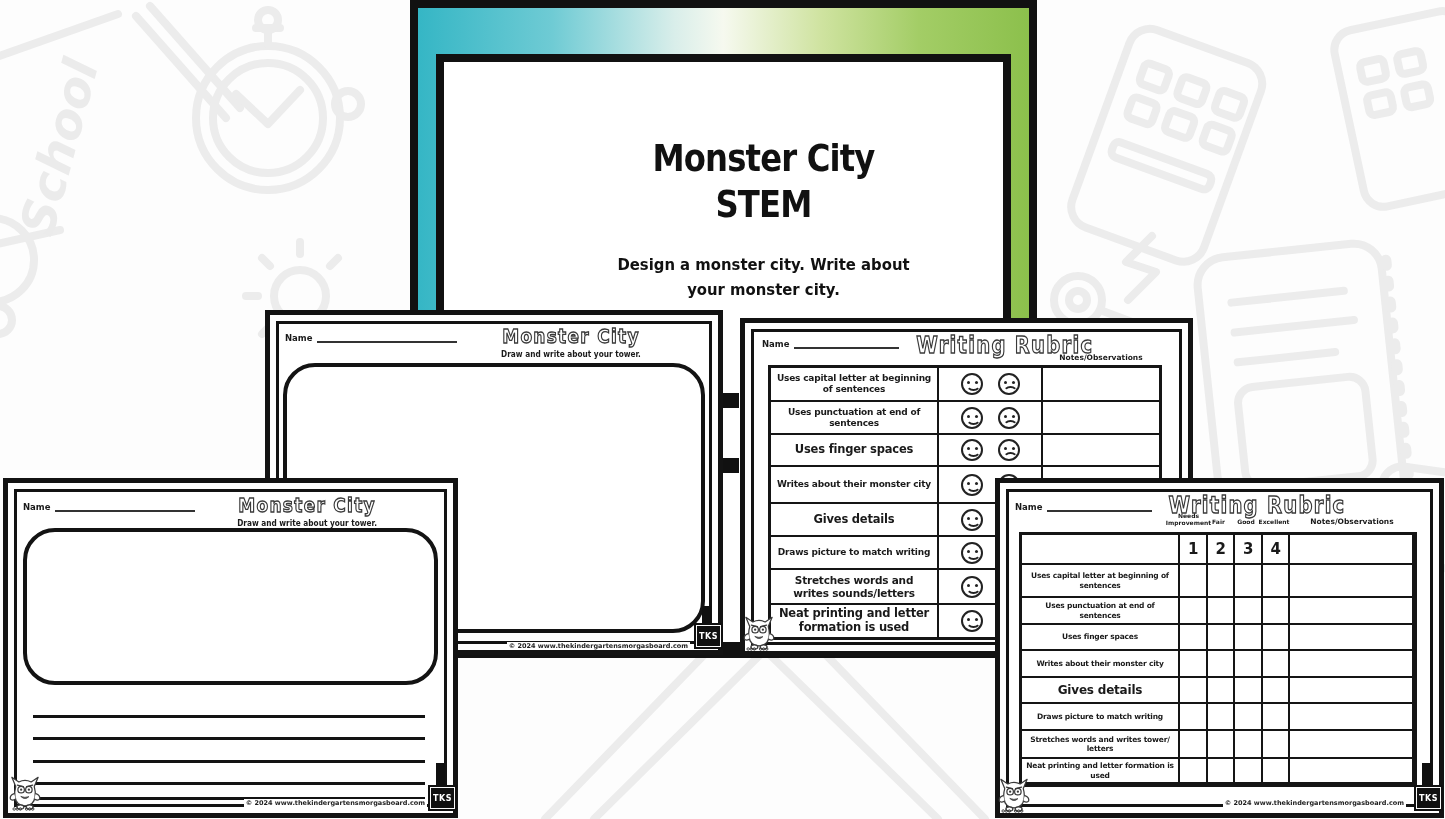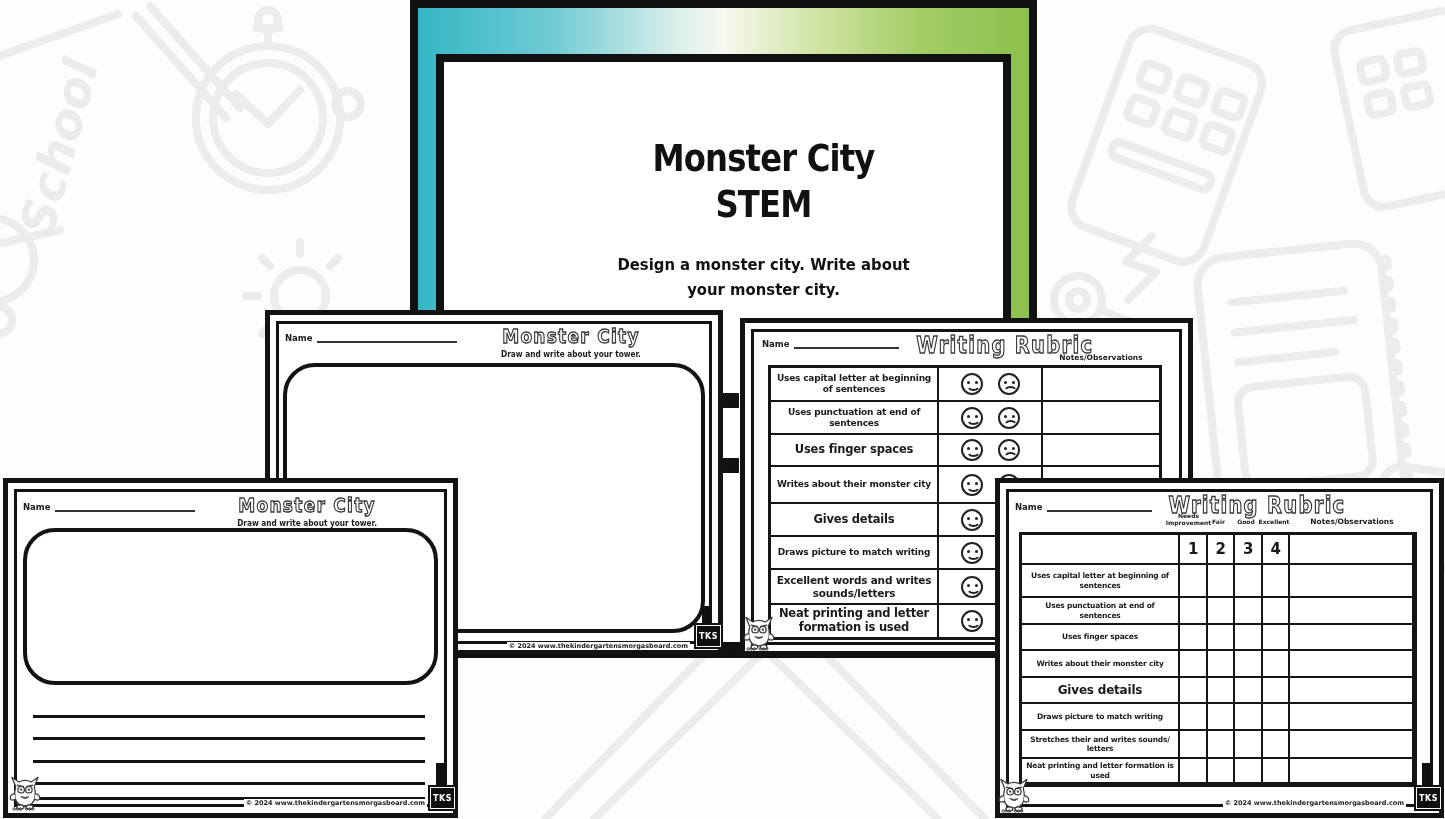--- a/index.html
+++ b/index.html
@@ -235,21 +235,21 @@
           </div>
         <div class="tc nr"></div>
 
         <div class="tc">Draws picture to match writing</div>
         <div class="tc faces-cell">
             <span class="face smile"></span>
             <span class="face frown"></span>
           </div>
         <div class="tc nr"></div>
 
-        <div class="tc md">Excellent words and writes sounds/letters</div>
+        <div class="tc md">Stretches words and writes sounds/letters</div>
         <div class="tc faces-cell">
             <span class="face smile"></span>
             <span class="face frown"></span>
           </div>
         <div class="tc nr"></div>
 
         <div class="tc lg nb">Neat printing and letter formation is used</div>
         <div class="tc faces-cell nb">
             <span class="face smile"></span>
             <span class="face frown"></span>
@@ -385,21 +385,21 @@
           <div class="t2c"></div>
         <div class="t2c nr"></div>
 
         <div class="t2c">Draws picture to match writing</div>
         <div class="t2c"></div>
           <div class="t2c"></div>
           <div class="t2c"></div>
           <div class="t2c"></div>
         <div class="t2c nr"></div>
 
-        <div class="t2c">Stretches their and writes sounds/ letters</div>
+        <div class="t2c">Stretches words and writes tower/ letters</div>
         <div class="t2c"></div>
           <div class="t2c"></div>
           <div class="t2c"></div>
           <div class="t2c"></div>
         <div class="t2c nr"></div>
 
         <div class="t2c nb">Neat printing and letter formation is used</div>
         <div class="t2c nb"></div>
           <div class="t2c nb"></div>
           <div class="t2c nb"></div>

